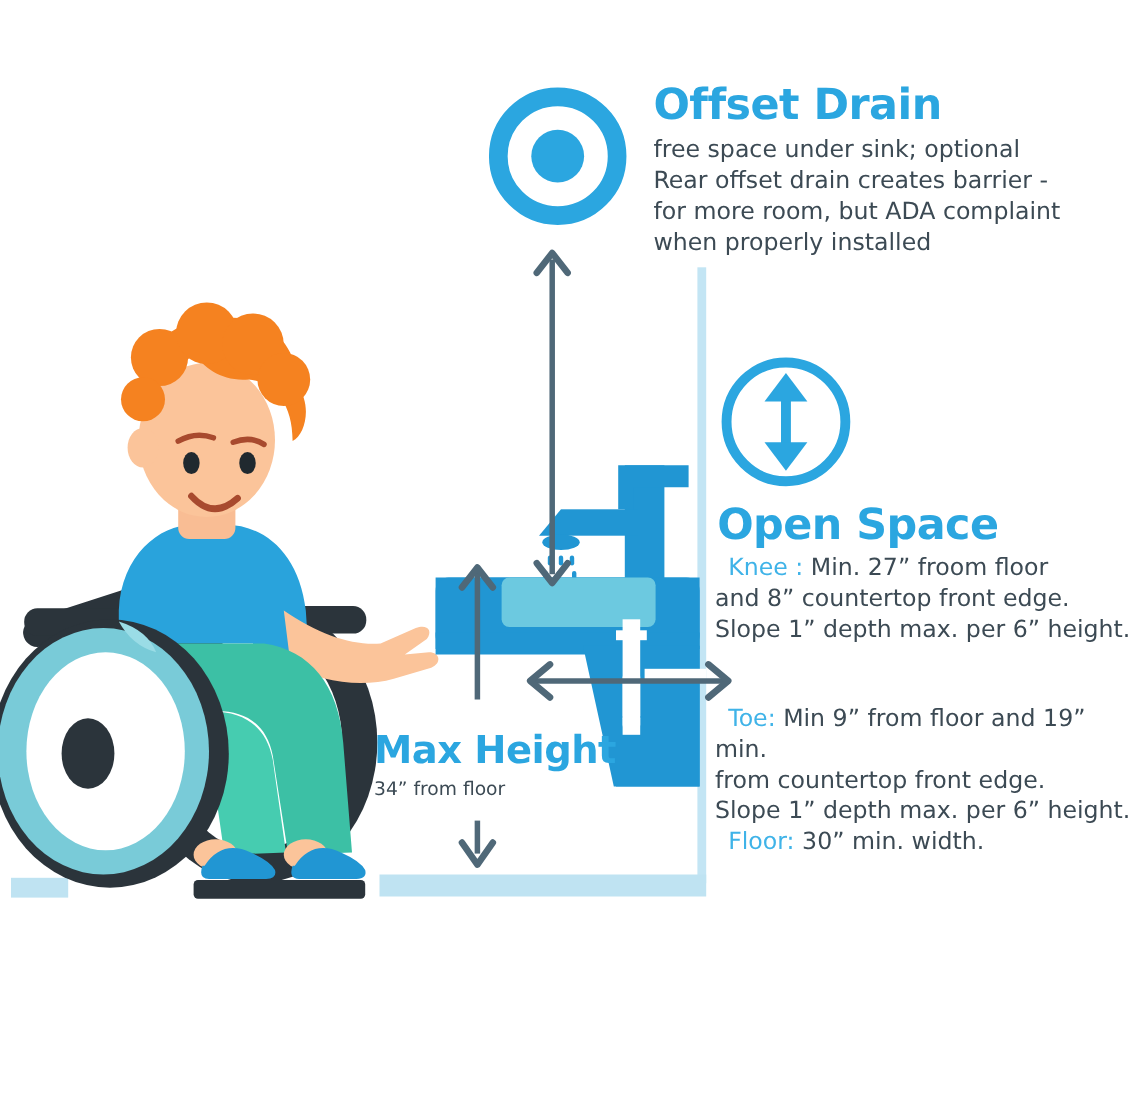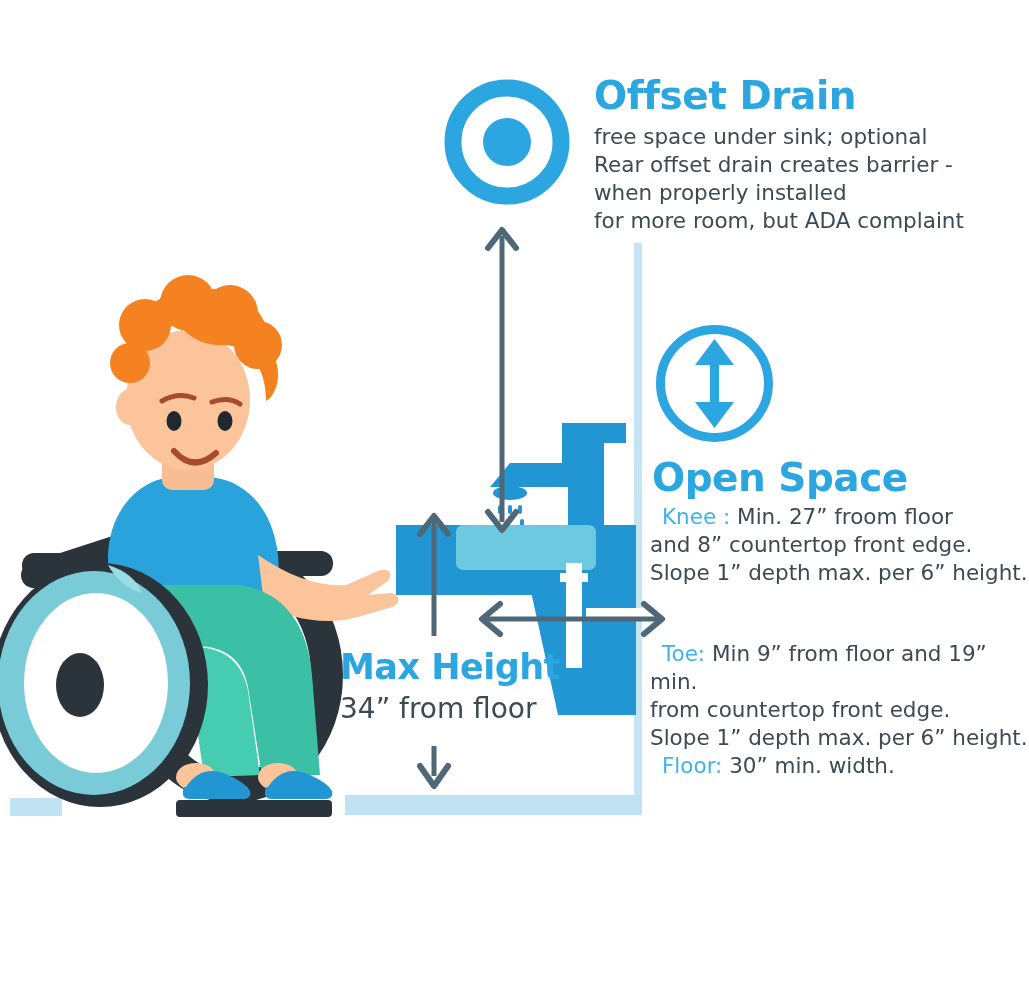--- a/index.html
+++ b/index.html
@@ -66,22 +66,22 @@
   #offset-drain-block .body-txt{font-size:21.5px;}
 
   #open-space-block{left:650px;top:458px;width:385px;}
   #open-space-block .heading{font-size:39px;margin:0 0 6px 2px;}
   #open-space-block .body-txt{font-size:21.5px;}
 
   #toe-block{left:650px;top:640px;width:385px;}
   #toe-block .body-txt{font-size:21.5px;}
 
   #max-height-block{left:340px;top:650px;width:280px;}
-  #max-height-block .heading{font-size:35px;margin:0 0 6px 0;}
-  #max-height-block .body-txt{font-size:28px;}
+  #max-height-block .heading{font-size:35px;margin:16px 0 6px 0;}
+  #max-height-block .body-txt{font-size:17px;}
 </style>
 </head>
 <body>
 
 <div id="stage">
 
   <div class="abs" id="wall"></div>
 
   <div class="abs" id="floor"></div>
   <div class="abs" id="floor-left-chip"></div>
@@ -222,22 +222,22 @@
     <line x1="14" y1="21" x2="186" y2="21" stroke="#4f6878" stroke-width="5"></line>
     <polyline points="28,6 10,21 28,36" fill="none" stroke="#4f6878" stroke-width="6" stroke-linecap="round" stroke-linejoin="round"></polyline>
     <polyline points="172,6 190,21 172,36" fill="none" stroke="#4f6878" stroke-width="6" stroke-linecap="round" stroke-linejoin="round"></polyline>
   </svg>
 
   <div class="abs" id="offset-drain-block">
     <div class="heading">Offset Drain</div>
     <div class="body-txt">
       <div>free space under sink; optional</div>
       <div>Rear offset drain creates barrier -</div>
+      <div>for more room, but ADA complaint</div>
       <div>when properly installed</div>
-      <div>for more room, but ADA complaint</div>
     </div>
   </div>
 
   <div class="abs" id="open-space-block">
     <div class="heading">Open Space</div>
     <div class="body-txt">
       <div><span class="accent">Knee :</span><span> Min. 27” froom floor</span></div>
       <div>and 8” countertop front edge.</div>
       <div>Slope 1” depth max. per 6” height.</div>
     </div>

